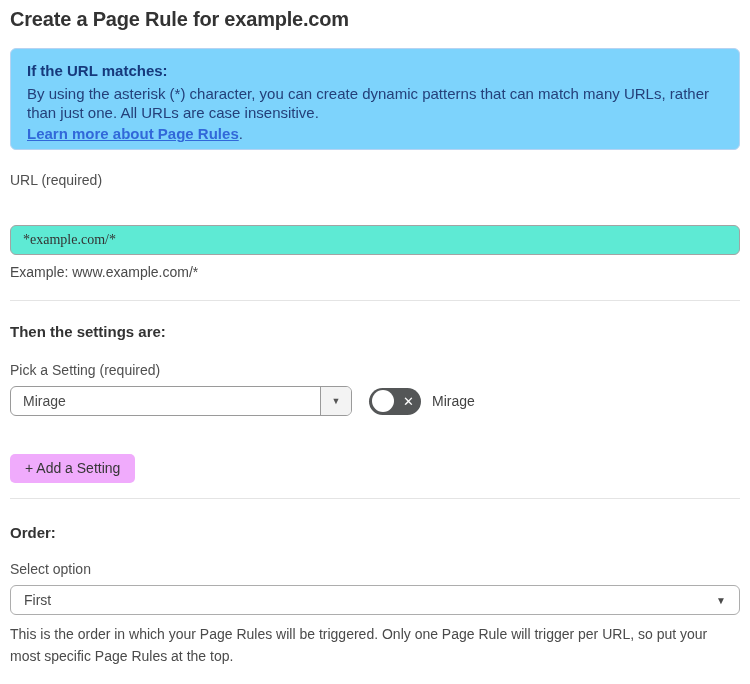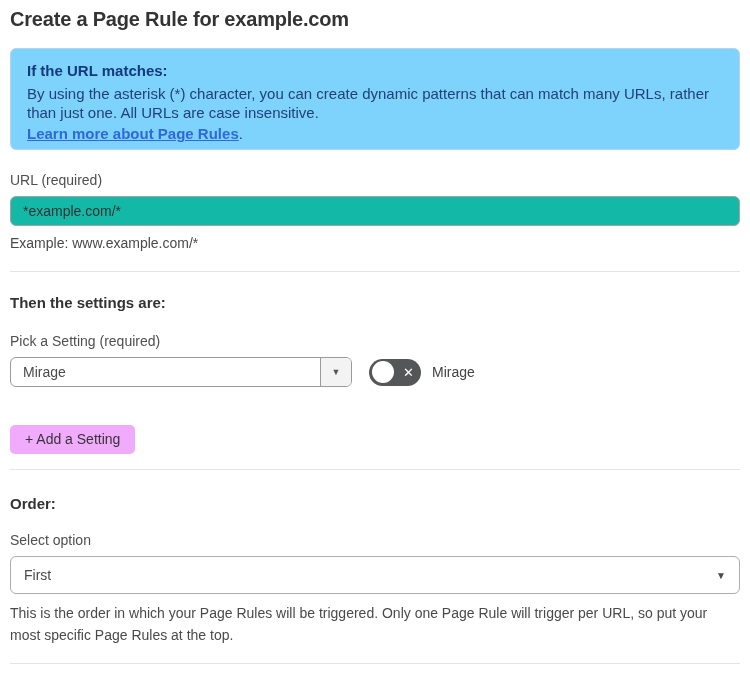--- a/index.html
+++ b/index.html
@@ -57,23 +57,24 @@
     margin-bottom: 8px;
   }
   .text-input {
     width: 100%;
     height: 30px;
     border: 1px solid #a3a3a3;
     border-radius: 6px;
     padding: 0 12px;
     font-size: 14px;
     color: #333333;
-    font-family: Liberation Sans, sans-serif;
-    background: #14b8a6;
+    font-family: Liberation Serif, serif;
+    background: #5eead4;
     outline: none;
+    margin-top: 29px;
   }
   .hint {
     font-size: 14px;
     line-height: 22px;
     color: #4a4a4a;
     margin-top: 6px;
   }
 
   .divider {
     border: none;
@@ -169,21 +170,21 @@
     padding: 7px 15px;
     line-height: 15px;
   }
   .btn-gray { background: #f0abfc; color: #363636; }
 
   .add-setting-btn { margin-top: 38px; display: inline-block; }
 
   
   .select-box {
     width: 100%;
-    height: 38px;
+    height: 30px;
     border: 1px solid #adadad;
     border-radius: 6px;
     background: #ffffff;
     display: flex;
     align-items: center;
     justify-content: space-between;
     padding: 13px 13px;
     cursor: pointer;
   }
   .select-value { font-size: 14px; color: #4a4a4a; }

